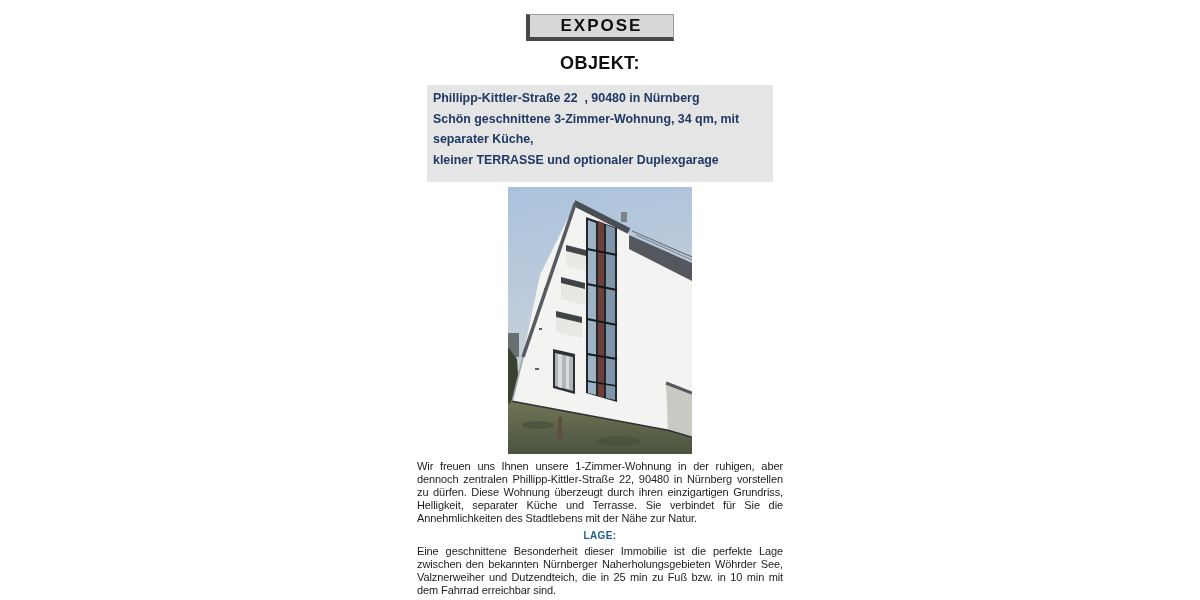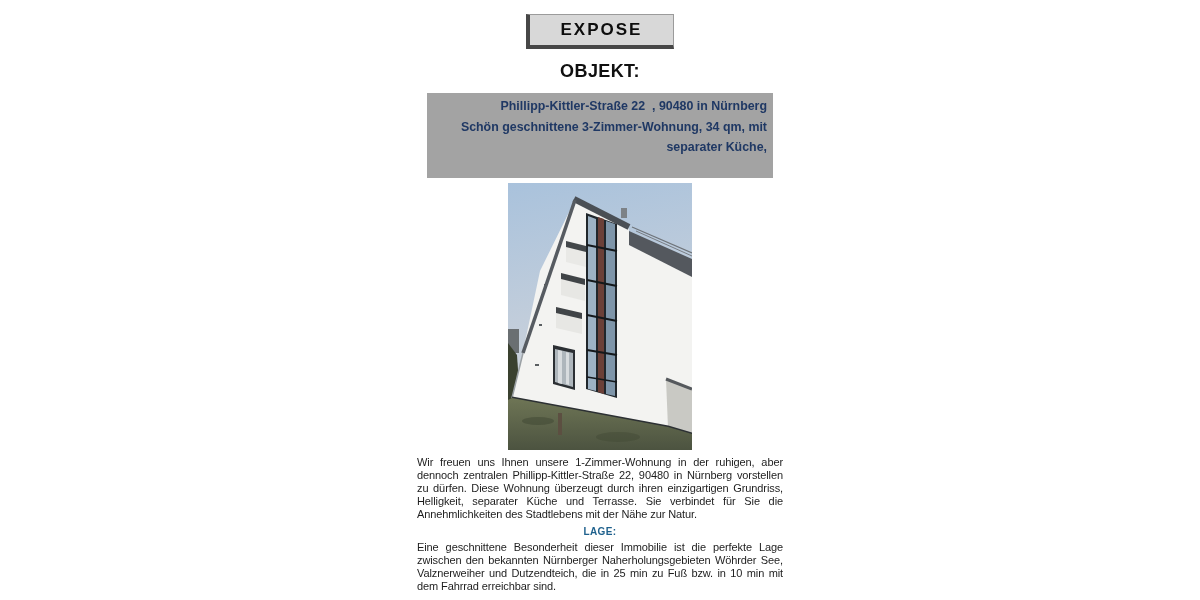--- a/index.html
+++ b/index.html
@@ -4,38 +4,38 @@
 <style>
   html,body { margin:0; padding:0; }
   body {
     width:1200px; height:600px; background:#ffffff; overflow:hidden;
     font-family:"Liberation Sans", sans-serif;
     -webkit-font-smoothing:antialiased;
   }
   .col { width:366px; margin:0 auto; position:relative; }
 
   .expose-btn {
-    box-sizing:border-box; width:148px; height:35px; margin:14px auto 0;
+    box-sizing:border-box; width:148px; height:27px; margin:14px auto 0;
     background:#d8d8d8;
     border:1px solid #9b9b9b;
     border-left:4px solid #474747;
     border-bottom:4px solid #474747;
     display:flex; align-items:center; justify-content:center;
     font-weight:bold; font-size:17px; letter-spacing:2px; color:#0d0d0d;
     cursor:pointer;
   }
 
   .objekt-h {
     margin-top:12px; text-align:center;
     font-size:18px; font-weight:bold; letter-spacing:.4px; color:#101010;
   }
 
   .info-box {
-    margin:11px 10px 0; background:#a3a3a3; color:#1f3864;
-    text-align:right; padding:3px 6px 20px;
+    margin:11px 10px 0; background:#e5e5e5; color:#1f3864;
+    text-align:left; padding:3px 6px 12px;
   }
   .info-line {
     font-size:12.4px; font-weight:bold; line-height:20.5px; white-space:pre-wrap;
   }
 
   .photo-wrap { width:184px; height:267px; margin:5px auto 0; }
   .photo-wrap svg { display:block; }
 
   p.body-text {
     margin:6px 0 0; font-size:11px; line-height:13px; text-align:justify;
@@ -57,20 +57,21 @@
 
   <div class="expose-btn">
     <span>EXPOSE</span>
   </div>
 
   <div class="objekt-h">OBJEKT:</div>
 
   <div class="info-box">
     <div class="info-line">Phillipp-Kittler-Straße 22  , 90480 in Nürnberg</div>
     <div class="info-line">Schön geschnittene 3-Zimmer-Wohnung, 34 qm, mit separater Küche,</div>
+    <div class="info-line">kleiner TERRASSE und optionaler Duplexgarage</div>
   </div>
 
   <div class="photo-wrap">
     <svg width="184" height="267" viewBox="0 0 184 267">
       <defs>
         <linearGradient id="skyg" x1="0" y1="0" x2="0.15" y2="1">
           <stop offset="0" stop-color="#a9c2dc"></stop>
           <stop offset="0.55" stop-color="#c3cedb"></stop>
           <stop offset="1" stop-color="#d9d9d6"></stop>
         </linearGradient>

